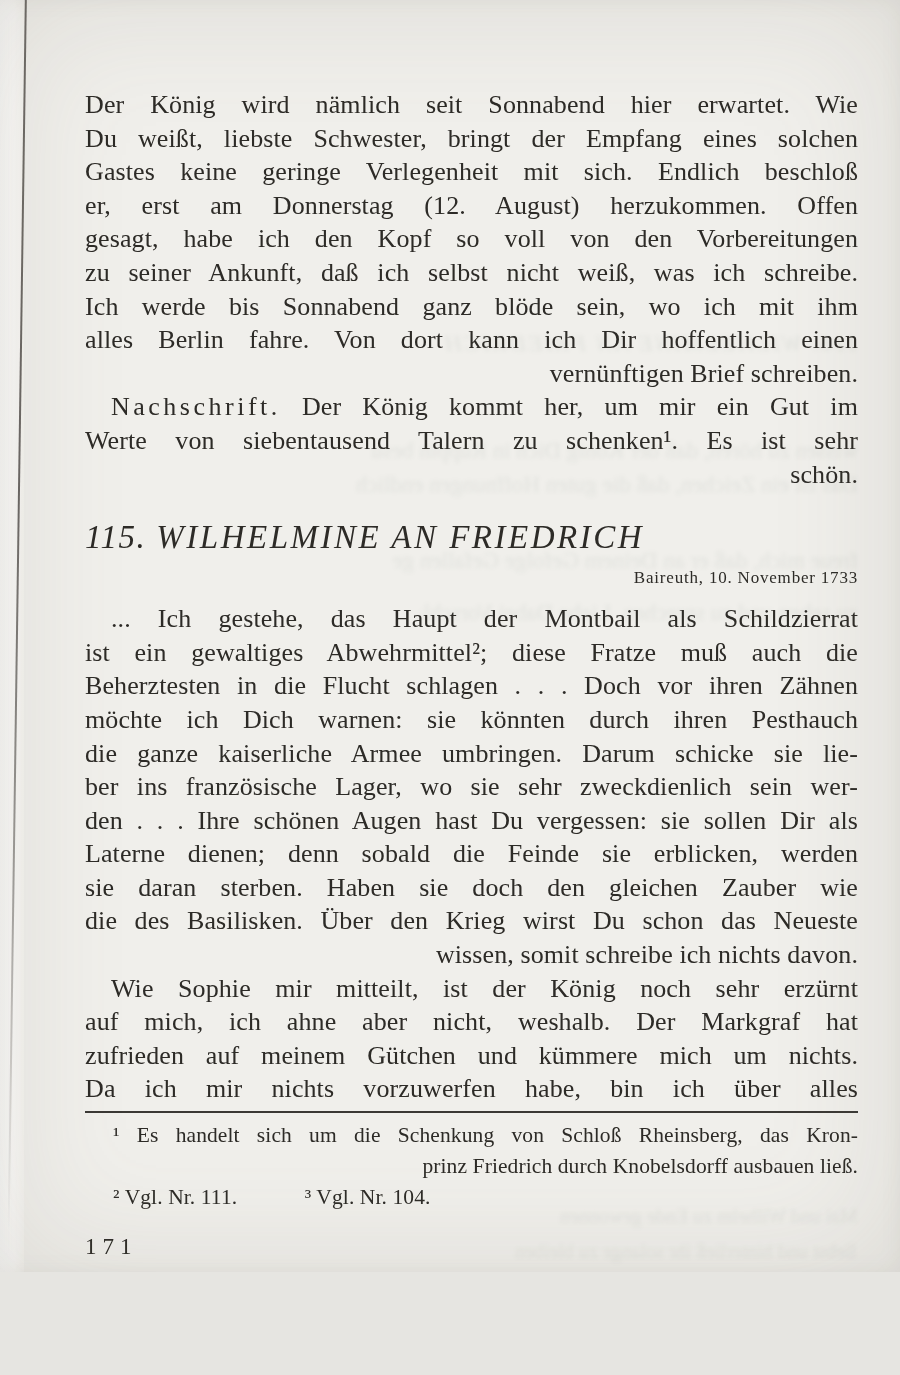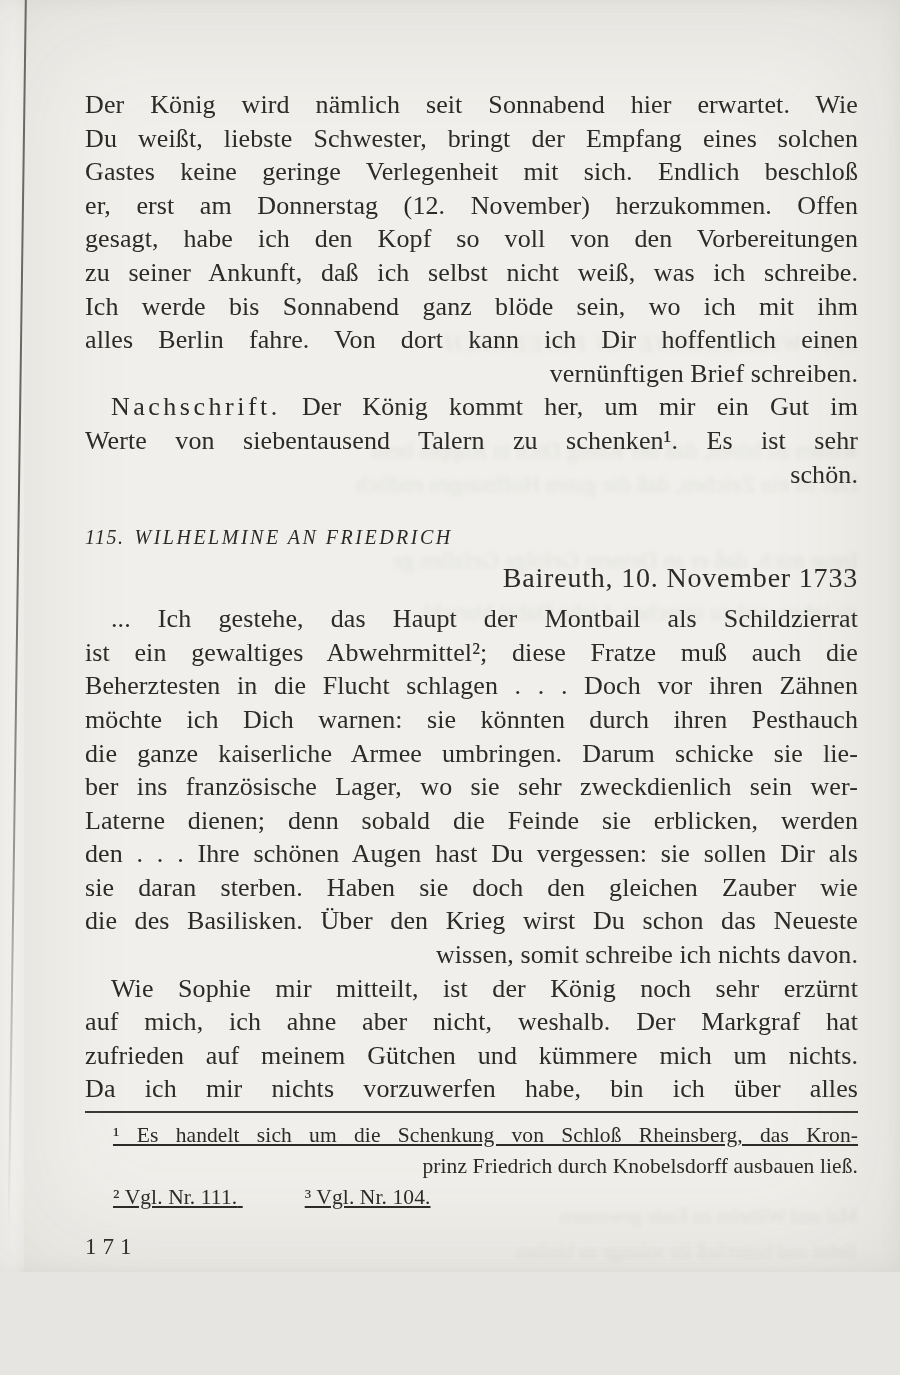--- a/index.html
+++ b/index.html
@@ -50,45 +50,45 @@
     line-height: 33.6px;
     letter-spacing: 0.1px;
   }
   .j { text-align: justify; text-align-last: justify; }
   .e { text-align: right; }
   .ind { text-indent: 26px; }
   .sperr { letter-spacing: 3.5px; }
   .letter-heading {
     margin-top: 29px;
     font-style: italic;
-    font-size: 20px;
+    font-size: 33px;
     line-height: 34px;
     letter-spacing: 1.5px;
   }
   .letter-heading .ht { margin-left: 10px; letter-spacing: 2.5px; }
   .dateline {
     margin-top: 7px;
-    font-size: 28px;
+    font-size: 17px;
     line-height: 34px;
     text-align: right;
     letter-spacing: 0.8px;
   }
   .para-gestehe { margin-top: 7px; }
   .fn-rule {
     margin-top: 5px;
     border-top: 2px solid #3b3935;
     width: 100%;
     height: 0;
   }
   .footnotes {
     margin-top: 7px;
     font-size: 21.5px;
   }
   .footnotes .line { font-size: 21.5px; line-height: 31px; letter-spacing: 0.1px; }
-  .footnotes .ind { text-indent: 28px; text-decoration: underline; }
+  .footnotes .ind { text-indent: 28px; }
   .fn-row .fn-gap { margin-left: 62px; }
   .page-number {
     margin-top: 21px;
     font-size: 23px;
     letter-spacing: 6px;
   }
   
   .ghost-layer { position: absolute; inset: 0; pointer-events: none; }
   .ghost {
     position: absolute;
@@ -135,21 +135,21 @@
   <div class="text-block">
 
     <div class="para">
 
         <div class="line j">Der König wird nämlich seit Sonnabend hier erwartet. Wie</div>
 
         <div class="line j">Du weißt, liebste Schwester, bringt der Empfang eines solchen</div>
 
         <div class="line j">Gastes keine geringe Verlegenheit mit sich. Endlich beschloß</div>
 
-        <div class="line j">er, erst am Donnerstag (12. November) herzukommen. Offen</div>
+        <div class="line j">er, erst am Donnerstag (12. August) herzukommen. Offen</div>
 
         <div class="line j">gesagt, habe ich den Kopf so voll von den Vorbereitungen</div>
 
         <div class="line j">zu seiner Ankunft, daß ich selbst nicht weiß, was ich schreibe.</div>
 
         <div class="line j">Ich werde bis Sonnabend ganz blöde sein, wo ich mit ihm</div>
 
         <div class="line j">alles Berlin fahre. Von dort kann ich Dir hoffentlich einen</div>
 
         <div class="line e">vernünftigen Brief schreiben.</div>
@@ -181,23 +181,23 @@
         <div class="line j">ist ein gewaltiges Abwehrmittel²; diese Fratze muß auch die</div>
 
         <div class="line j">Beherztesten in die Flucht schlagen . . . Doch vor ihren Zähnen</div>
 
         <div class="line j">möchte ich Dich warnen: sie könnten durch ihren Pesthauch</div>
 
         <div class="line j">die ganze kaiserliche Armee umbringen. Darum schicke sie lie-</div>
 
         <div class="line j">ber ins französische Lager, wo sie sehr zweckdienlich sein wer-</div>
 
+        <div class="line j">den . . . Ihre schönen Augen hast Du vergessen: sie sollen Dir als</div>
+
         <div class="line j">Laterne dienen; denn sobald die Feinde sie erblicken, werden</div>
-
-        <div class="line j">den . . . Ihre schönen Augen hast Du vergessen: sie sollen Dir als</div>
 
         <div class="line j">sie daran sterben. Haben sie doch den gleichen Zauber wie</div>
 
         <div class="line j">die des Basilisken. Über den Krieg wirst Du schon das Neueste</div>
 
         <div class="line e">wissen, somit schreibe ich nichts davon.</div>
       </div>
 
     <div class="para">
 

